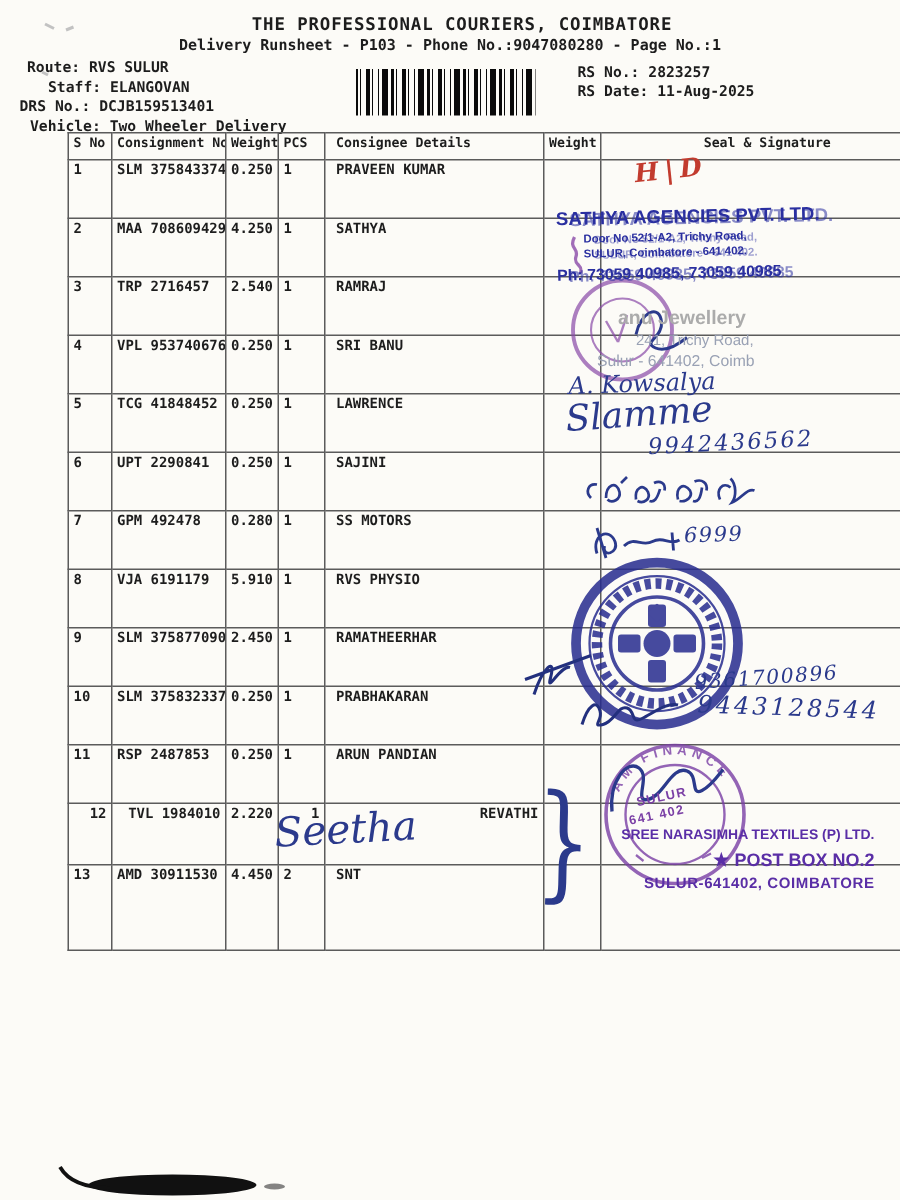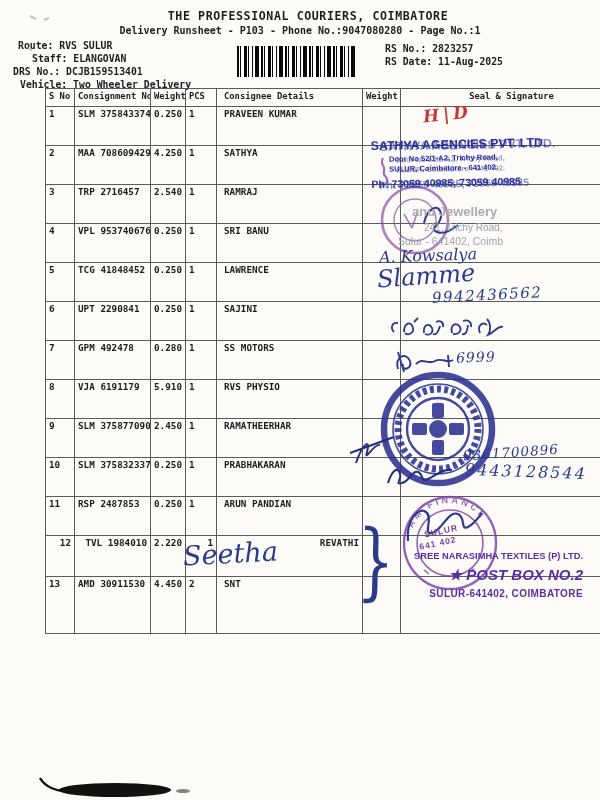--- a/index.html
+++ b/index.html
@@ -46,21 +46,21 @@
   .ov-6999{left:456px;top:349px;font-size:14px;transform:rotate(-2deg);letter-spacing:1px;}
   .ov-phone9{left:463px;top:444px;font-size:13.5px;letter-spacing:1px;transform:rotate(-4deg);}
   .ov-phone10{left:465px;top:462px;font-size:16px;letter-spacing:2px;transform:rotate(2deg);}
   .ov-seetha{left:183px;top:538px;font-size:27px;transform:rotate(-3deg);}
   .ov-brace{left:358px;top:518px;font-size:84px;color:#2b3a8c;font-family:"DejaVu Serif",serif;
             transform:scaleX(.7) rotate(2deg);transform-origin:left top;line-height:1;}
   .ov-fin-sulur{left:424px;top:526px;font-size:8.5px;color:#7a3fa5;letter-spacing:1px;transform:rotate(-12deg);}
   .ov-fin-641{left:419px;top:538px;font-size:8.5px;color:#7a3fa5;letter-spacing:1px;transform:rotate(-12deg);}
   .ov-textiles{left:393px;top:551px;width:190px;text-align:right;color:#5a2ea6;}
   .ov-textiles .l1{font-size:9.3px;}
-  .ov-textiles .l2{font-size:15px;margin-top:5px;font-style:italic;}
+  .ov-textiles .l2{font-size:12px;margin-top:5px;}
   .ov-textiles .l3{font-size:10px;margin-top:4px;letter-spacing:.4px;}
   svg.overlay{position:absolute;left:0;top:0;pointer-events:none;}
 </style>
 </head>
 <body>
 
 <div class="page">
 
   <div class="abs title mono">THE PROFESSIONAL COURIERS, COIMBATORE</div>
   <div class="abs subtitle mono">Delivery Runsheet - P103 - Phone No.:9047080280 - Page No.:1</div>

